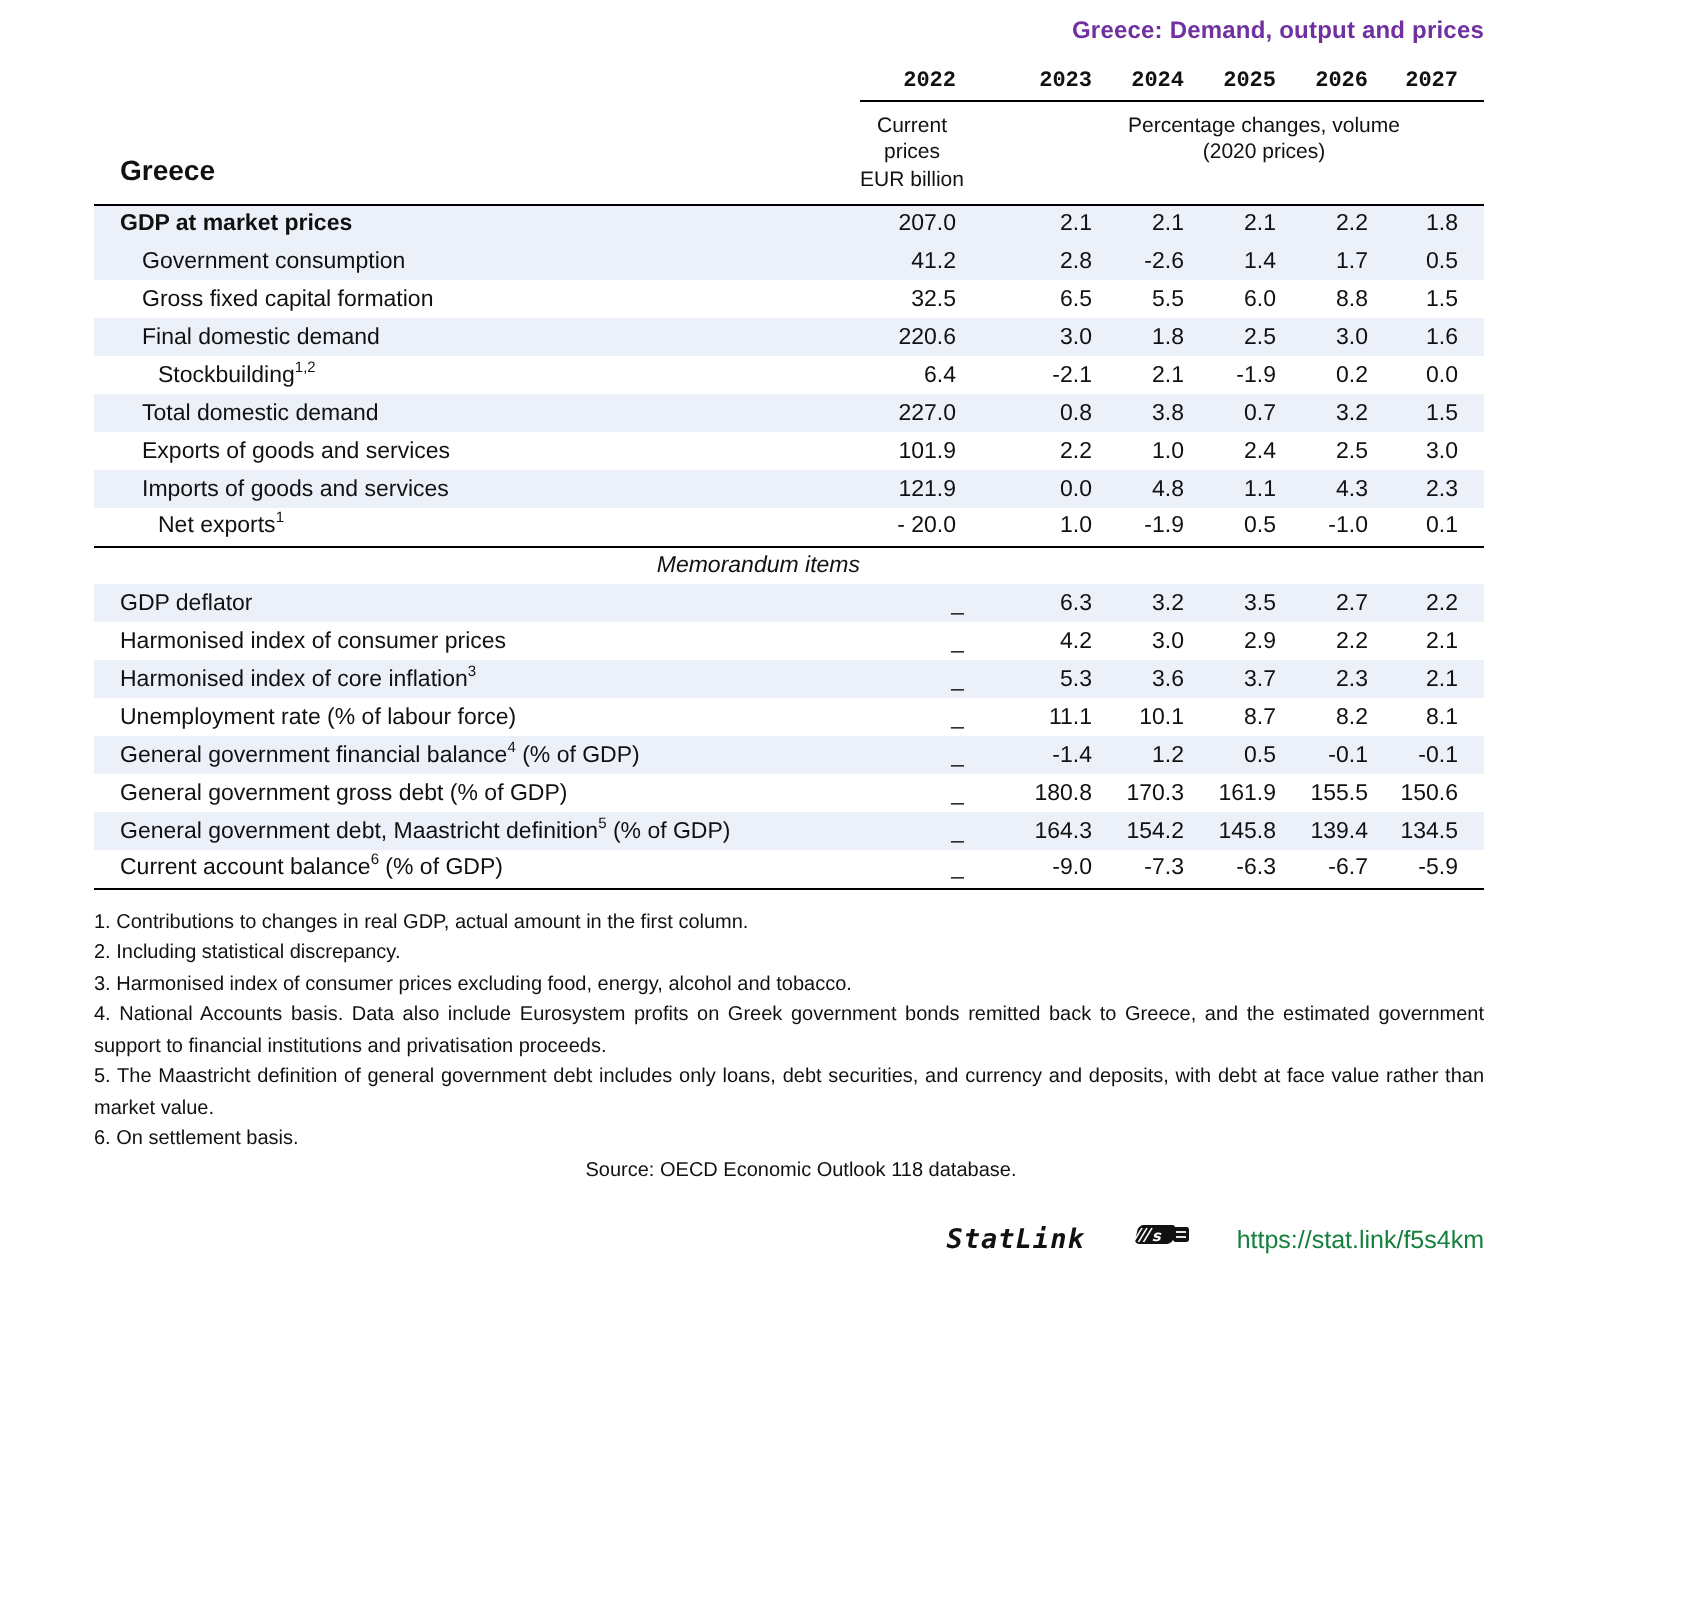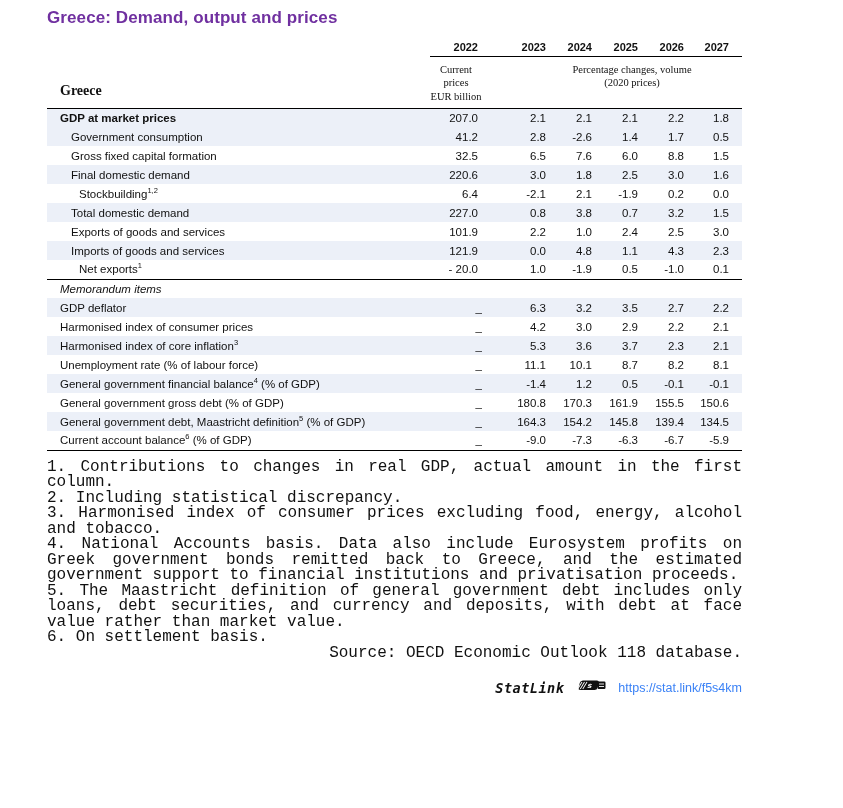--- a/index.html
+++ b/index.html
@@ -9,25 +9,26 @@
     width: 843px;
     height: 808px;
     background: #ffffff;
     font-family: "Liberation Sans", sans-serif;
     color: #111;
     overflow: hidden;
   }
   .content { padding: 8px 0 0 47px; width: 742px; }
 
   h1.title {
-    font-size: 17px;
+    font-size: 12px;
     font-weight: bold;
     color: #7030a0;
     margin-bottom: 7px;
     letter-spacing: 0.1px;
+    text-align: right;
   }
 
   table.eco {
     border-collapse: collapse;
     table-layout: fixed;
     width: 695px;
   }
   col.c-label { width: 383px; }
   col.c-y1 { width: 52px; }
   col.c-y2 { width: 68px; }
@@ -38,24 +39,24 @@
 
   thead th { font-weight: normal; }
   tr.years-row th {
     height: 21px;
     vertical-align: bottom;
     font-size: 11px;
     font-weight: bold;
     text-align: right;
     padding: 0 4px 3px 0;
   }
-  tr.years-row th.year { border-bottom: 1.5px solid #000; }
+  tr.years-row th.year { border-bottom: 1.5px solid #000; font-family: Liberation Mono, monospace; }
   tr.years-row th:last-child { padding-right: 13px; }
 
-  tr.subhead-row th { border-bottom: 1.5px solid #000; height: 52px; font-family: Liberation Serif, serif; }
+  tr.subhead-row th { border-bottom: 1.5px solid #000; height: 52px; }
   th.region {
     text-align: left;
     vertical-align: bottom;
     font-size: 14px;
     font-weight: bold;
     padding: 0 0 9px 13px;
   }
   th.grp {
     vertical-align: top;
     font-size: 10.5px;
@@ -65,58 +66,57 @@
   }
   th.grp2 { padding-left: 40px; }
 
   tbody td {
     height: 19px;
     font-size: 11.5px;
     white-space: nowrap;
     overflow: hidden;
   }
   tbody tr.shade td { background: #ecf0f8; }
-  tbody tr.rule-top td { border-top: 1.5px solid #000; }
+  tbody tr.rule-top td { border-top: 1.5px solid #000; text-align: right; }
   tbody tr.rule-bottom td { border-bottom: 1.5px solid #000; }
   td.lbl { text-align: left; margin-top: 34px; }
   td.lbl.indent-0 { padding-left: 13px; }
   td.lbl.indent-1 { padding-left: 24px; }
   td.lbl.indent-2 { padding-left: 32px; }
   td.lbl.b { font-weight: bold; }
   td.lbl.i { font-style: italic; }
   td.lbl sup { font-size: 7.5px; vertical-align: super; line-height: 0; }
   td.num { text-align: right; padding-right: 4px; }
   td.num:last-child { padding-right: 13px; }
   td.num.dash { padding-right: 0; }
 
   .footnotes { margin-top: 9px; width: 695px; }
   .footnotes p {
-    font-size: 16px;
+    font-size: 10px;
     line-height: 15.5px;
     text-align: justify;
-    font-family: Liberation Mono, monospace;
-  }
-  .footnotes p.source { text-align: right; margin-left: 12px; }
+  }
+  .footnotes p.source { text-align: center; margin-left: 12px; }
 
   .statlink {
     margin-top: 17px;
     width: 695px;
     display: flex;
     justify-content: flex-end;
     align-items: center;
-    gap: 11px;
+    gap: 22px;
   }
   .statlink .sl-word {
     font-family: "DejaVu Sans Mono", monospace;
     font-style: italic;
     font-weight: bold;
     font-size: 13.5px;
     letter-spacing: 0.5px;
   }
-  .statlink .sl-url { font-size: 12.5px; color: #3b82f6; text-decoration: none; }
+  .statlink .sl-url { font-size: 12.5px; color: #15803d; text-decoration: none; }
   .statlink .sl-icon { display: inline-block; }
 </style>
 </head>
 <body>
 
 <div class="page">
   <div class="content">
 
     <h1 class="title">Greece: Demand, output and prices</h1>
 
@@ -168,21 +168,21 @@
             <td class="num">2.8</td>
             <td class="num">-2.6</td>
             <td class="num">1.4</td>
             <td class="num">1.7</td>
             <td class="num">0.5</td>
           </tr>
           <tr>
             <td class="lbl indent-1">Gross fixed capital formation</td>
             <td class="num">32.5</td>
             <td class="num">6.5</td>
-            <td class="num">7.6</td>
+            <td class="num">5.5</td>
             <td class="num">6.0</td>
             <td class="num">8.8</td>
             <td class="num">1.5</td>
           </tr>
           <tr class="shade">
             <td class="lbl indent-1">Final domestic demand</td>
             <td class="num">220.6</td>
             <td class="num">3.0</td>
             <td class="num">1.8</td>
             <td class="num">2.5</td>

